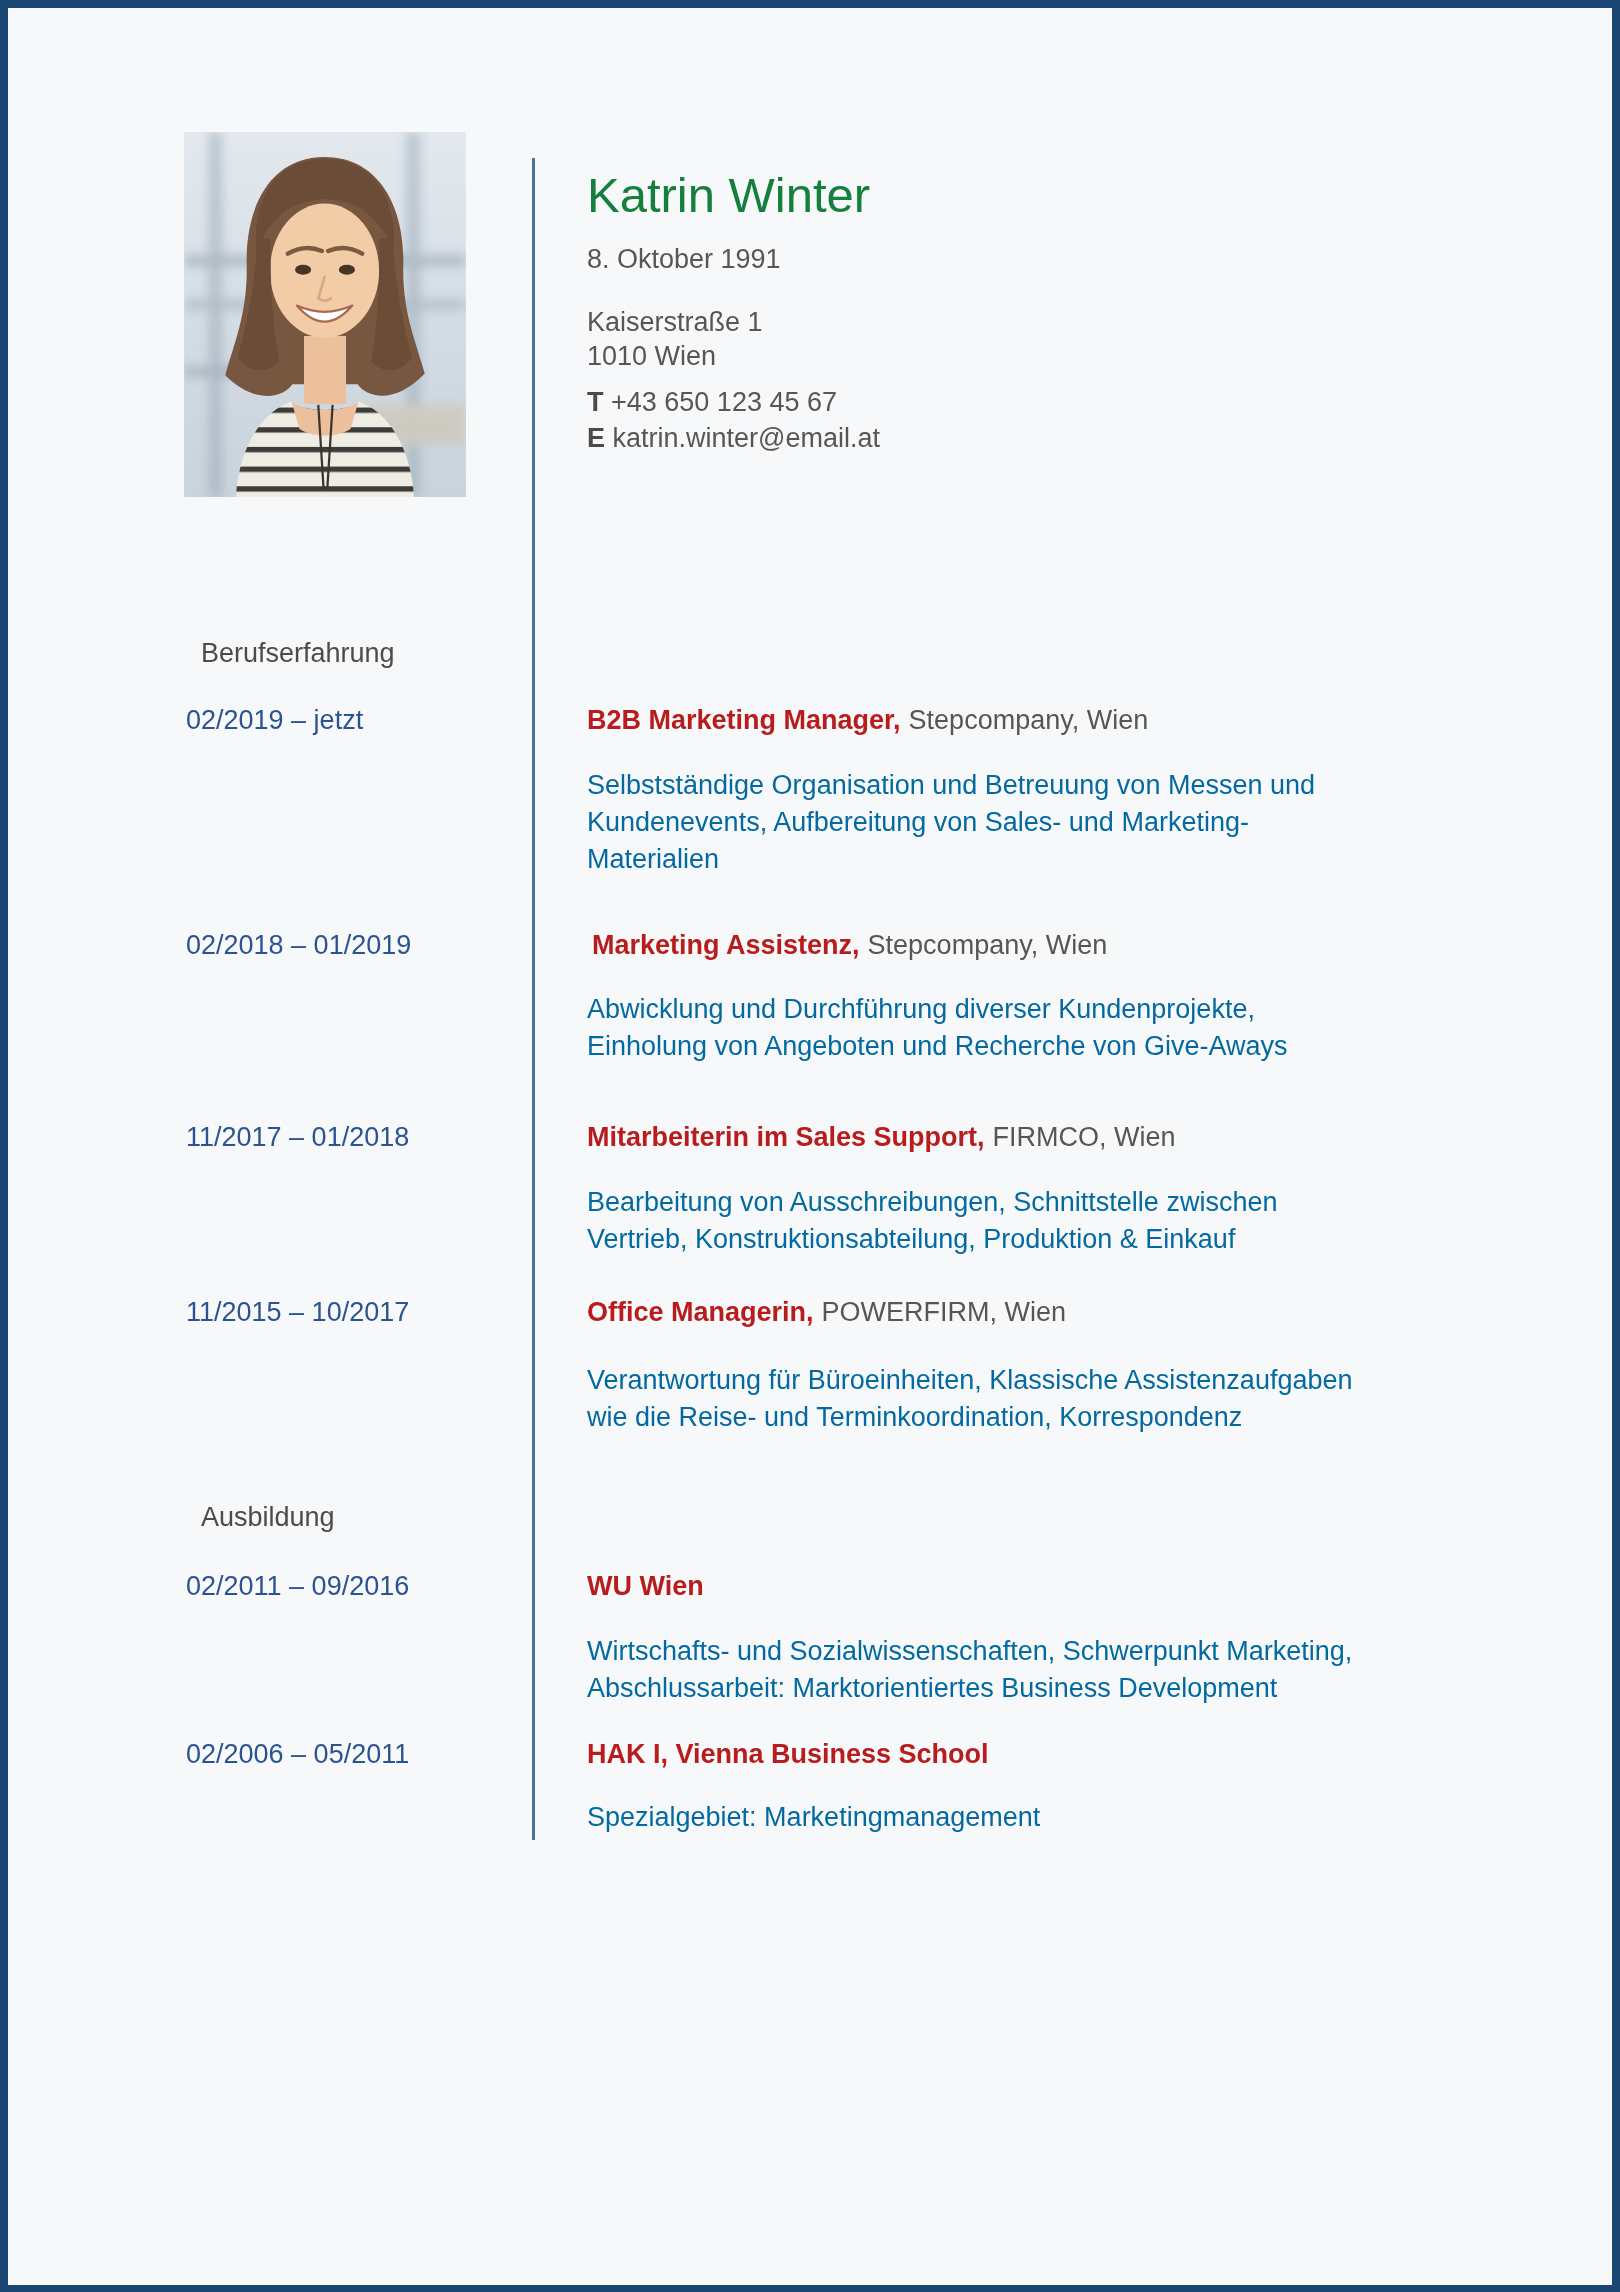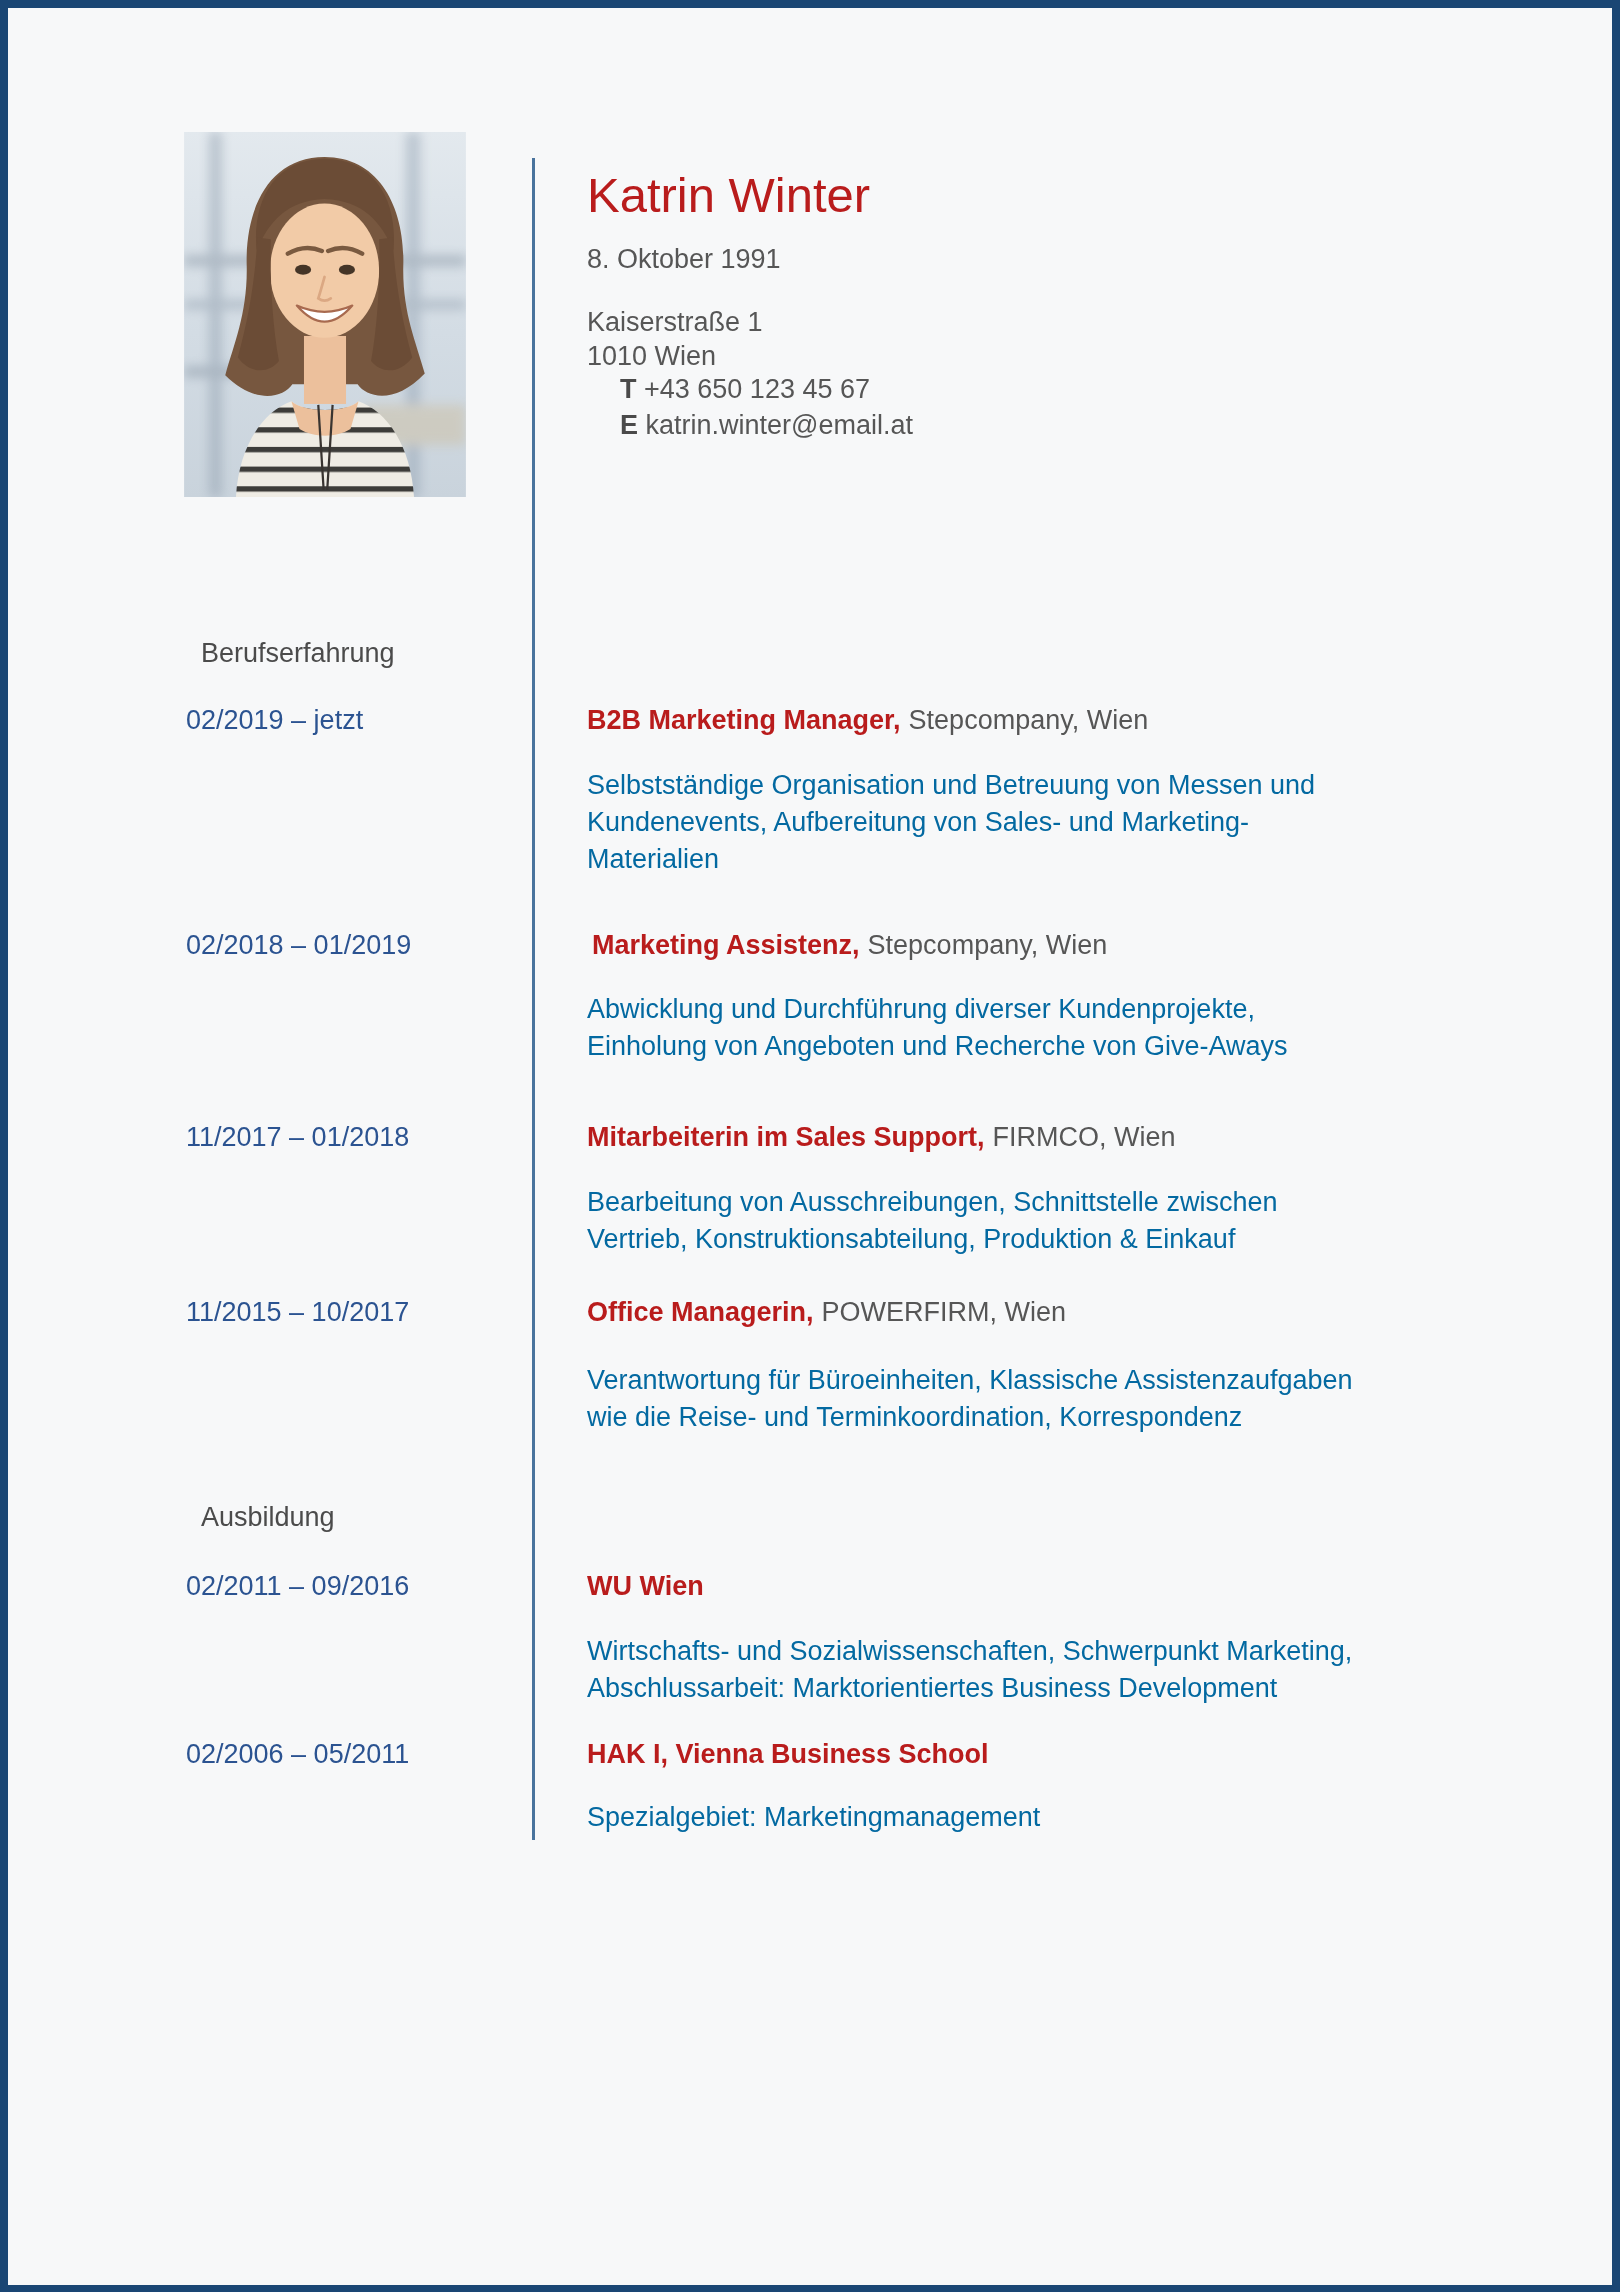--- a/index.html
+++ b/index.html
@@ -12,26 +12,26 @@
     font-family:"Liberation Sans","DejaVu Sans",sans-serif;
     overflow:hidden;
   }
   .abs{position:absolute;}
   .photo{left:176px;top:124px;width:282px;height:365px;overflow:hidden;}
   .photo svg{display:block;width:100%;height:100%;}
   .vline{left:524px;top:150px;width:2.7px;height:1682px;background:#49739d;}
   .name{
     left:579px;top:159px;margin:0;
     font-size:49px;font-weight:400;line-height:57px;
-    color:#b91c1c;letter-spacing:0;
+    color:#15803d;letter-spacing:0;
   }
   .body-text{font-size:27px;color:#565656;line-height:36px;}
   .birthdate{left:579px;top:233px;}
   .address{left:579px;top:297px;line-height:34px;}
-  .contact{left:579px;top:363px;line-height:36px;margin-left:33px;}
+  .contact{left:579px;top:376px;line-height:36px;}
   .lbl{font-weight:700;color:#4a4a4a;}
   .sec{
     left:178px;margin:15px;
     font-size:27px;font-weight:400;line-height:47px;color:#4b4b4b;
   }
   .date{left:178px;font-size:27px;line-height:36px;color:#2b5391;white-space:nowrap;text-align:right;}
   .titleline{left:579px;font-size:27px;line-height:36px;color:#565656;white-space:nowrap;}
   .titleline .b{font-weight:700;color:#b91c1c;}
   .titleline .co{margin-left:8px;}
   .desc{

